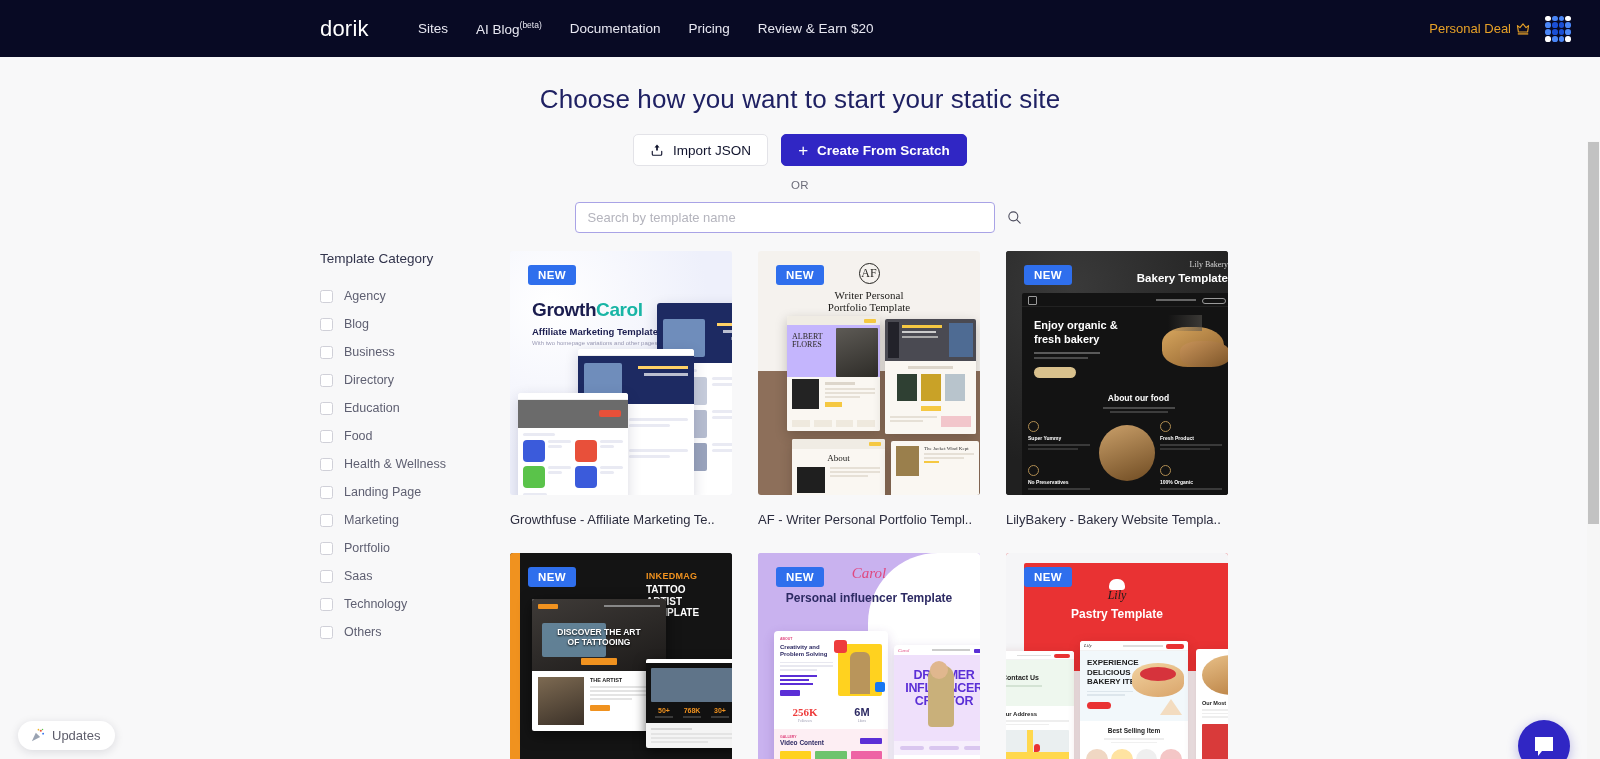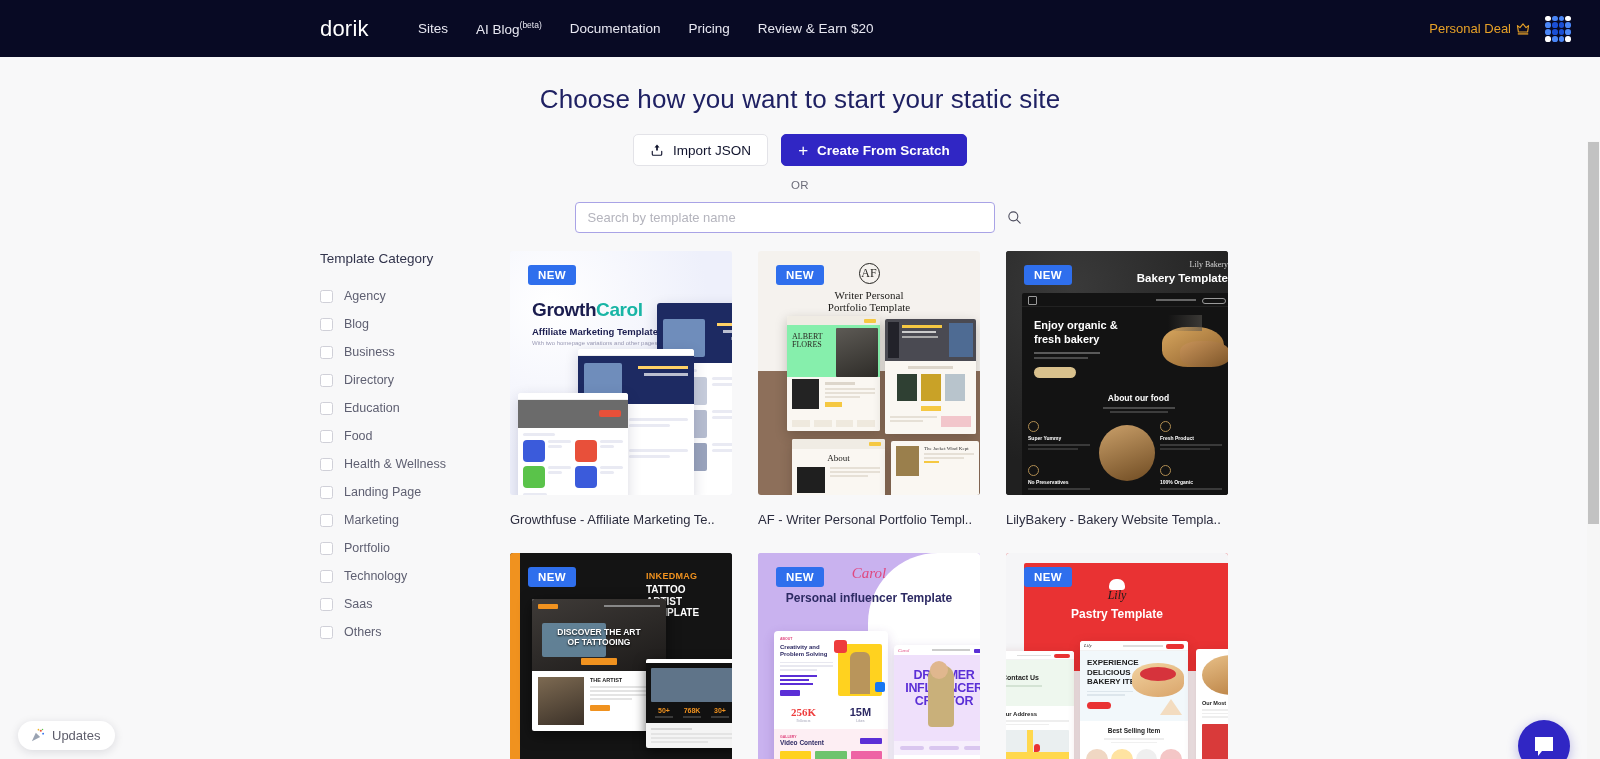--- a/index.html
+++ b/index.html
@@ -327,25 +327,25 @@
           <div class="cat">
             <span class="box"></span>
             <span class="lbl">Marketing</span>
           </div>
           <div class="cat">
             <span class="box"></span>
             <span class="lbl">Portfolio</span>
           </div>
           <div class="cat">
             <span class="box"></span>
+            <span class="lbl">Saas</span>
+          </div>
+          <div class="cat">
+            <span class="box"></span>
             <span class="lbl">Technology</span>
-          </div>
-          <div class="cat">
-            <span class="box"></span>
-            <span class="lbl">Saas</span>
           </div>
           <div class="cat">
             <span class="box"></span>
             <span class="lbl">Others</span>
           </div>
         </div>
     </aside>
 
     <div class="grid">
 
@@ -479,21 +479,21 @@
                 <span>AF</span>
               </div>
               <div class="mono" style="font-size:11px;color:#23221f;margin-top:5px;">Writer Personal</div>
               <div class="mono" style="font-size:11px;color:#23221f;">Portfolio Template</div>
             </div>
 
             <div class="sc" style="left:29px;top:65px;width:93px;height:115px;">
               <div style="height:9px;background:#f0ece4;position:relative;">
                 <div style="position:absolute;right:4px;top:3px;width:12px;height:4px;background:#f5c842;border-radius:1px;"></div>
               </div>
-              <div style="position:relative;height:52px;background:#86efac;">
+              <div style="position:relative;height:52px;background:#c4b5fd;">
                 <div class="mono" style="position:absolute;left:5px;top:8px;font-size:8px;color:#2a2722;line-height:1.05;">ALBERT<br>FLORES</div>
                 <div style="position:absolute;right:2px;top:3px;width:42px;height:49px;background:linear-gradient(160deg,#5d5a55,#2e2c28);border-radius:1px;"></div>
               </div>
               <div style="position:relative;padding:5px;background:#faf7f2;height:54px;">
                 <div style="position:absolute;left:5px;top:2px;width:27px;height:30px;background:#232323;"></div>
                 <div style="margin-left:33px;">
                   <div style="height:2.5px;background:#ddd6cb;width:60%;margin-bottom:3px;"></div>
                   <div style="height:2px;background:#e6e0d6;margin-bottom:2px;"></div>
                   <div style="height:2px;background:#e6e0d6;margin-bottom:2px;"></div>
                   <div style="height:2px;background:#e6e0d6;width:70%;"></div>
@@ -741,21 +741,21 @@
                     <div style="position:absolute;right:-3px;bottom:4px;width:10px;height:10px;background:#1877f2;border-radius:2px;"></div>
                   </div>
                 </div>
               </div>
               <div style="display:flex;justify-content:space-around;padding:4px 0 6px;">
                 <div style="text-align:center;font-family:Liberation Serif, serif;">
                   <div style="font-size:11px;font-weight:800;color:#ee3c3c;">256K</div>
                   <div style="font-size:3.5px;color:#9a9ab0;margin-top:1px;">Followers</div>
                 </div>
                 <div style="text-align:center;">
-                  <div style="font-size:11px;font-weight:800;color:#2d2a63;">15M</div>
+                  <div style="font-size:11px;font-weight:800;color:#2d2a63;">6M</div>
                   <div style="font-size:3.5px;color:#9a9ab0;margin-top:1px;">Likes</div>
                 </div>
               </div>
               <div style="background:#fdeef3;padding:6px;height:72px;">
                 <div style="display:flex;justify-content:space-between;align-items:center;">
                   <div>
                     <div style="font-size:3.5px;color:#e0477f;font-weight:700;">GALLERY</div>
                     <div style="font-size:6.5px;font-weight:800;color:#2d2a63;">Video Content</div>
                   </div>
                   <div style="width:22px;height:6px;background:#5b2fd6;border-radius:1px;"></div>

